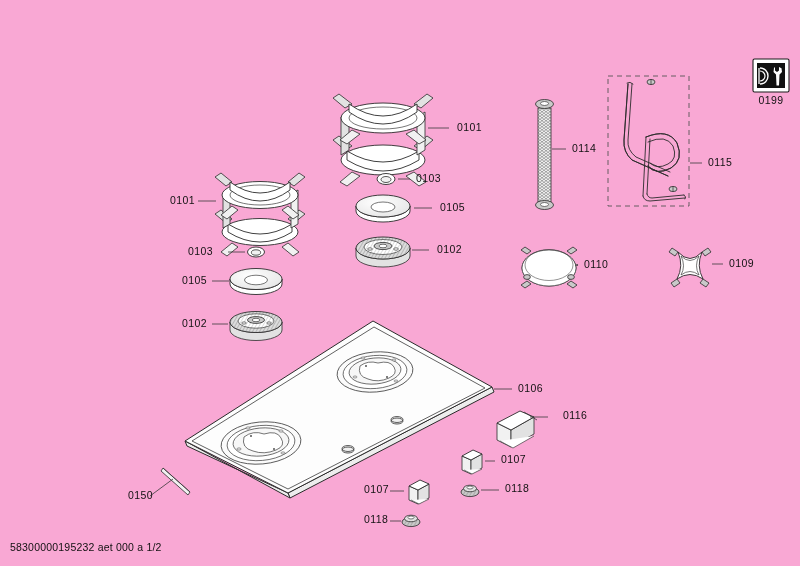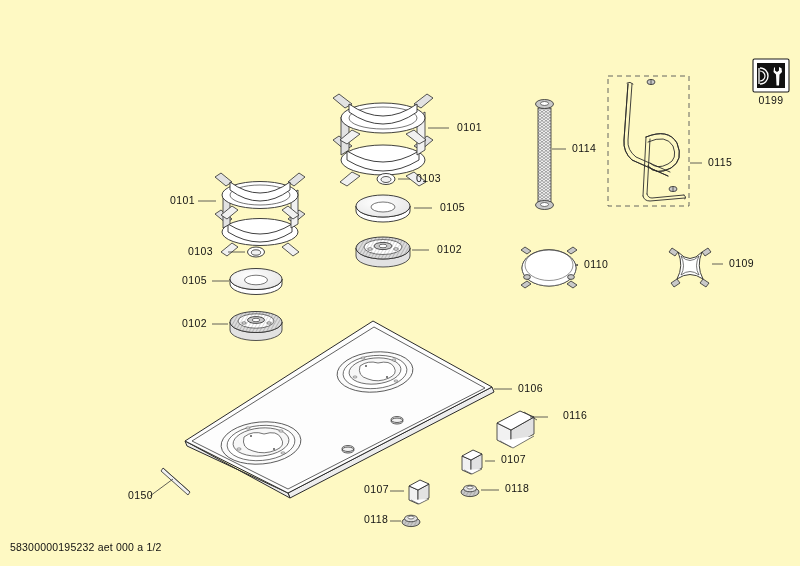--- a/index.html
+++ b/index.html
@@ -7,21 +7,21 @@
     padding: 0;
     background: #ffffff;
   }
   body {
     font-family: "Liberation Sans", sans-serif;
   }
   #page {
     position: relative;
     width: 800px;
     height: 566px;
-    background: #fef9c3;
+    background: #f9a8d4;
     overflow: hidden;
   }
   #diagram-svg {
     position: absolute;
     left: 0;
     top: 0;
     width: 800px;
     height: 566px;
   }
   .partnum {

